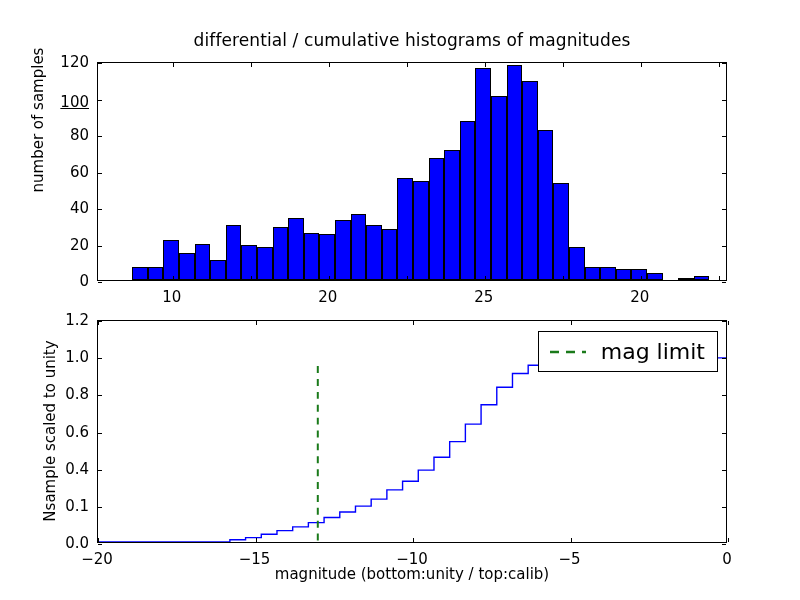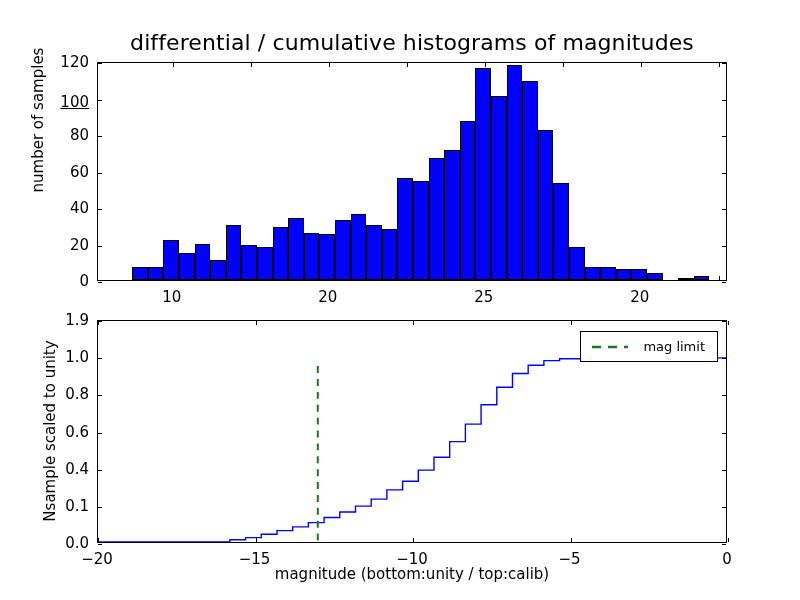--- a/index.html
+++ b/index.html
@@ -12,21 +12,21 @@
 
   .axes{position:absolute;box-sizing:border-box;border:1px solid #000;background:#fff;}
   #ax-top{left:97px;top:62px;width:630px;height:219px;}
   #ax-bot{left:97px;top:320px;width:630px;height:223px;}
 
   .plotclip{position:absolute;left:0;top:0;right:0;bottom:0;overflow:hidden;}
 
   
   #chart-title{
     position:absolute;left:97px;top:30px;width:630px;
-    text-align:center;font-size:22px;color:#000;
+    text-align:center;font-size:17px;color:#000;
     letter-spacing:.1px;
   }
 
   
   .ytick{
     position:absolute;text-align:right;font-size:15px;color:#000;
     width:52px;transform:translateY(-50%);
   }
   .xtick{
     position:absolute;text-align:center;font-size:15px;color:#000;
@@ -63,21 +63,21 @@
   .maglimit{stroke:#1a7a1a;stroke-width:2;stroke-dasharray:7 6;fill:none;}
 
   
   #legend{
     position:absolute;right:8px;top:10px;
     background:#fff;border:1px solid #000;
     padding:7px 12px 7px 10px;
     display:flex;align-items:center;gap:14px;
   }
   #legend .swatch{display:block;width:38px;height:12px;}
-  #legend .legend-text{font-size:13px;color:#000;white-space:nowrap;}
+  #legend .legend-text{font-size:22px;color:#000;white-space:nowrap;}
 </style>
 </head>
 <body>
 
 <div id="figure">
 
   <div id="chart-title">differential / cumulative histograms of magnitudes</div>
 
   <div class="axes" id="ax-top">
     <div class="plotclip" id="top-plot">
@@ -209,21 +209,21 @@
       <span class="legend-text">mag limit</span>
     </div>
   </div>
   <div id="bot-ylabels">
       <div class="ytick" style="left: 37px; top: 543px;">0.0</div>
       <div class="ytick" style="left: 37px; top: 505.833px;">0.1</div>
       <div class="ytick" style="left: 37px; top: 468.667px;">0.4</div>
       <div class="ytick" style="left: 37px; top: 431.5px;">0.6</div>
       <div class="ytick" style="left: 37px; top: 394.333px;">0.8</div>
       <div class="ytick" style="left: 37px; top: 357.167px;">1.0</div>
-      <div class="ytick" style="left: 37px; top: 320px;">1.9</div>
+      <div class="ytick" style="left: 37px; top: 320px;">1.2</div>
     </div>
   <div id="bot-xlabels">
       <div class="xtick" style="left: 97px; top: 550px;">−20</div>
       <div class="xtick" style="left: 254.5px; top: 550px;">−15</div>
       <div class="xtick" style="left: 412px; top: 550px;">−10</div>
       <div class="xtick" style="left: 569.5px; top: 550px;">−5</div>
       <div class="xtick" style="left: 727px; top: 550px;">0</div>
     </div>
   <div class="ylabel" id="ylabel-bot">Nsample scaled to unity</div>
   <div id="xlabel-bot">magnitude (bottom:unity / top:calib)</div>

